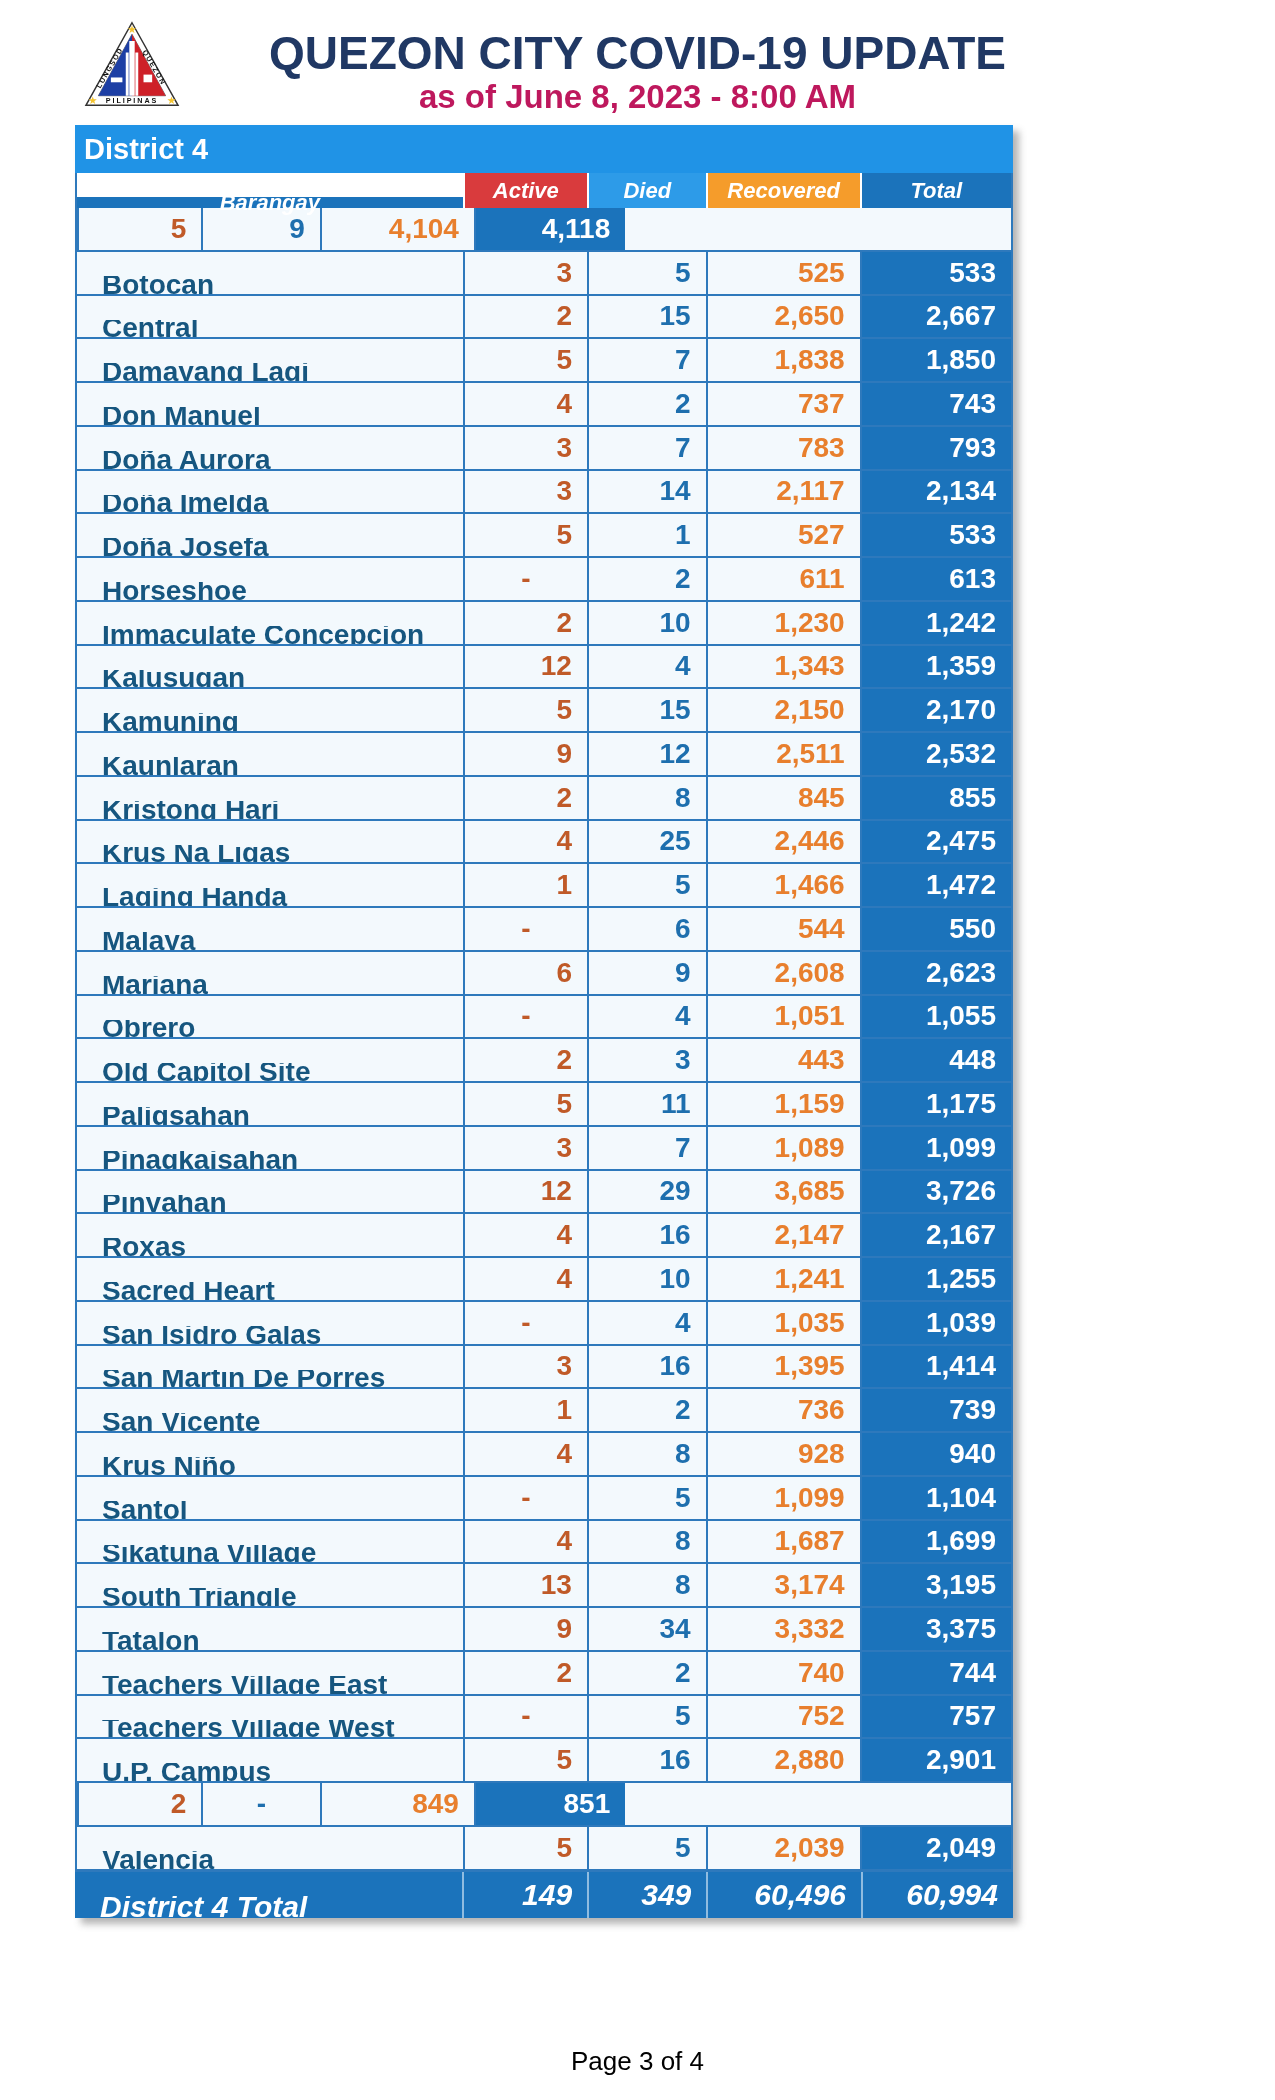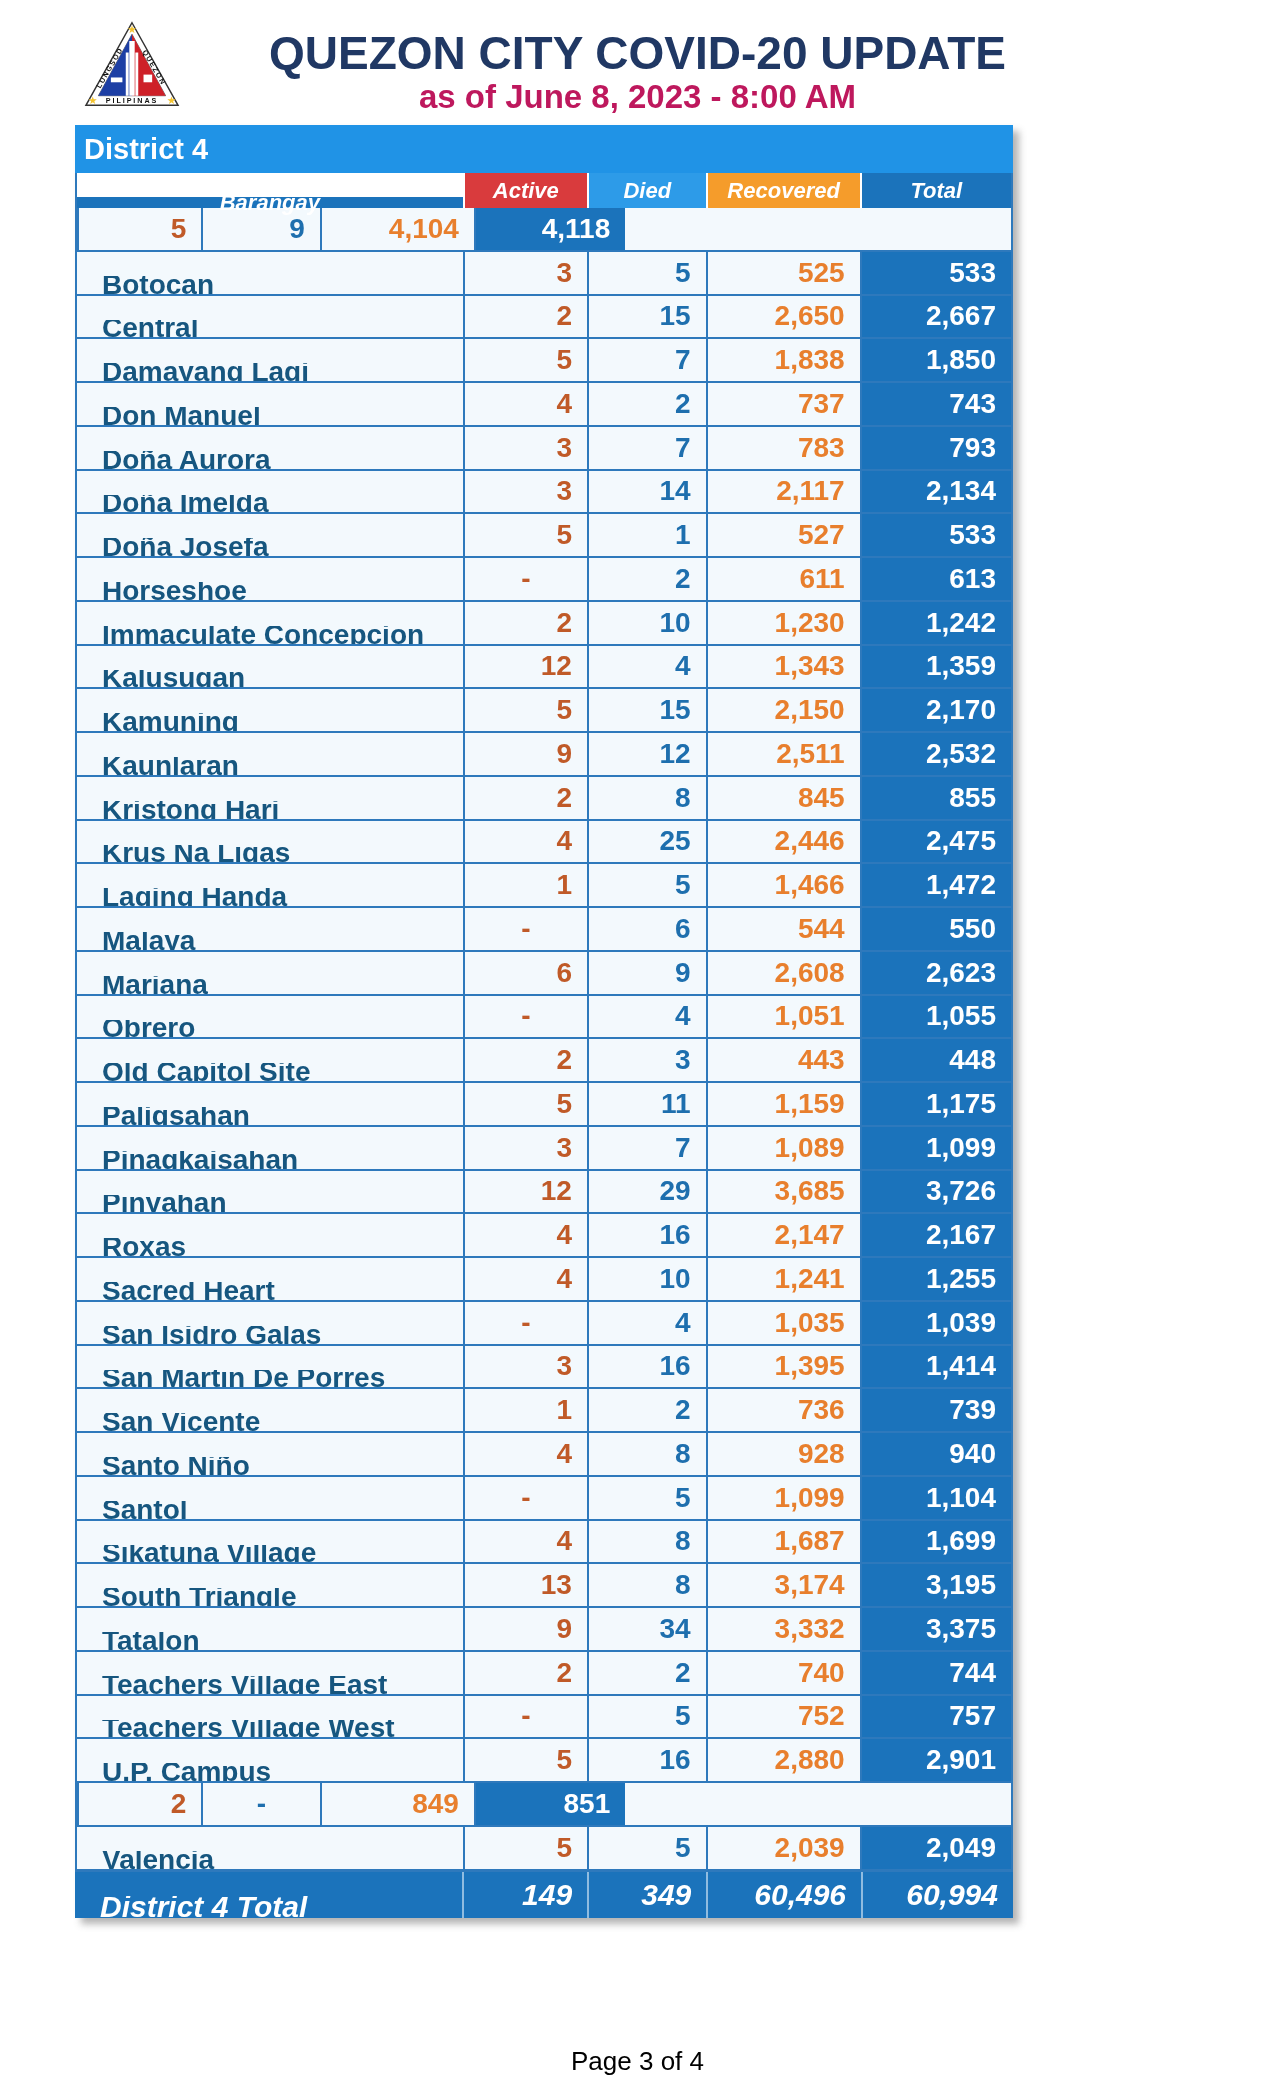--- a/index.html
+++ b/index.html
@@ -97,21 +97,21 @@
       <text x="9" y="86">★</text>
       <text x="91" y="86">★</text>
     </g>
     <g fill="#111111" font-size="7.5" font-weight="bold" text-anchor="middle" font-family="Liberation Sans, sans-serif">
       <text x="29" y="49" transform="rotate(-60 29 49)" letter-spacing="1.5">LUNGSOD</text>
       <text x="71" y="49" transform="rotate(60 71 49)" letter-spacing="1.5">QUEZON</text>
       <text x="50" y="85" letter-spacing="2">PILIPINAS</text>
     </g>
   </svg>
 
-  <div class="page-title">QUEZON CITY COVID-20 UPDATE</div>
+  <div class="page-title">QUEZON CITY COVID-19 UPDATE</div>
   <div class="page-subtitle">as of June 8, 2023 - 8:00 AM</div>
 
   <section class="covid-table">
     <div class="district-bar">District 4</div>
 
     <div class="thead">
       <div class="th col-barangay">Barangay</div>
       <div class="th col-active">Active</div>
       <div class="th col-died">Died</div>
       <div class="th col-recovered">Recovered</div>
@@ -308,21 +308,21 @@
           <div class="cell cell-total col-total">1,414</div>
         </div>
         <div class="row">
           <div class="cell cell-barangay col-barangay">San Vicente</div>
           <div class="cell cell-active col-active">1</div>
           <div class="cell cell-died col-died">2</div>
           <div class="cell cell-recovered col-recovered">736</div>
           <div class="cell cell-total col-total">739</div>
         </div>
         <div class="row">
-          <div class="cell cell-barangay col-barangay">Santo Niño</div>
+          <div class="cell cell-barangay col-barangay">Krus Niño</div>
           <div class="cell cell-active col-active">4</div>
           <div class="cell cell-died col-died">8</div>
           <div class="cell cell-recovered col-recovered">928</div>
           <div class="cell cell-total col-total">940</div>
         </div>
         <div class="row">
           <div class="cell cell-barangay col-barangay">Santol</div>
           <div class="cell cell-active col-active dash">-</div>
           <div class="cell cell-died col-died">5</div>
           <div class="cell cell-recovered col-recovered">1,099</div>

